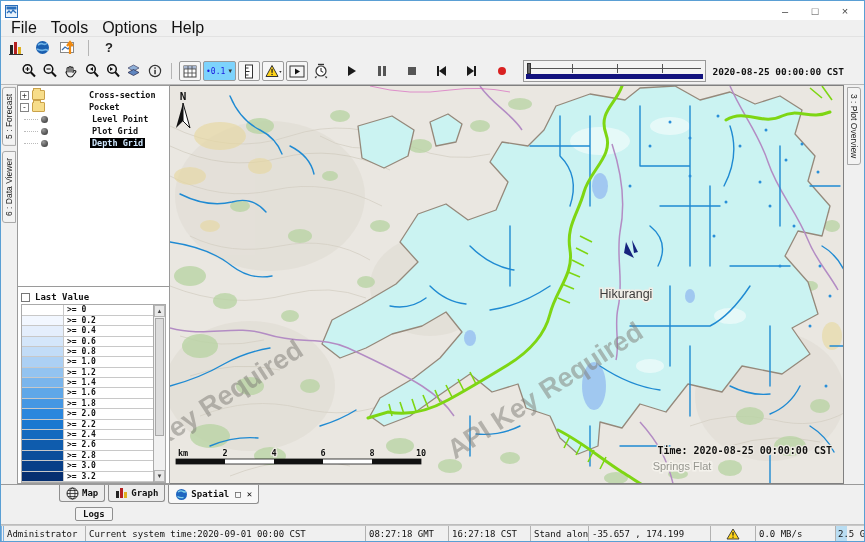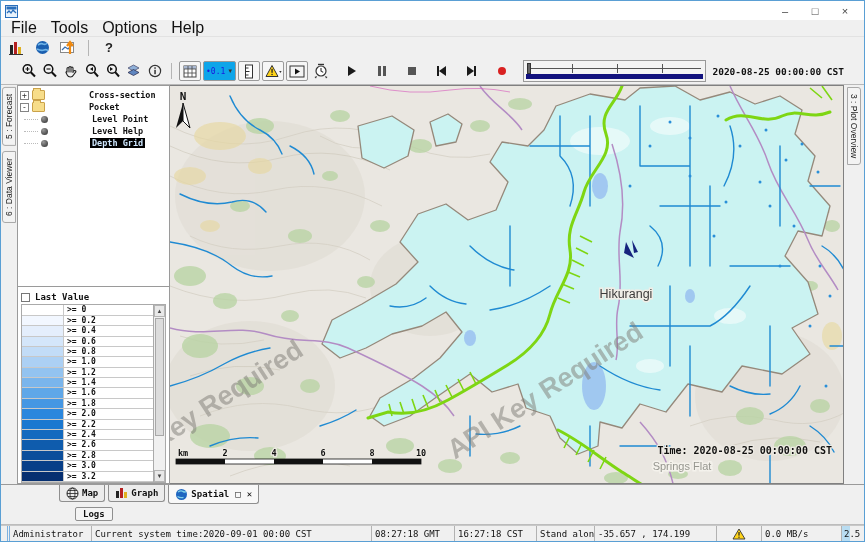--- a/index.html
+++ b/index.html
@@ -15,21 +15,21 @@
   
   .menubar{height:17px;background:#f0f0f0;display:flex;align-items:center;padding-left:3px;border-bottom:1px solid #e2e2e2;flex:0 0 17px;}
   .menu-item{font-size:16px;padding:1px 7px;color:#111;}
   
   .toolbar1{height:21px;background:#f0f0f0;display:flex;align-items:center;padding-left:4px;gap:4px;flex:0 0 21px;}
   .toolbar2{height:27px;background:#f0f0f0;display:flex;align-items:center;padding:0 4px 0 18px;gap:2px;border-bottom:1px solid #b8b8b8;flex:0 0 27px;}
   .tbtn{width:22px;height:20px;display:flex;align-items:center;justify-content:center;}
   .tbtn.small{width:19px;}
   .tbtn.boxed{border:1px solid #9a9a9a;background:#f6f6f6;border-radius:2px;}
   .tsep{width:1px;height:16px;background:#b5b5b5;margin:0 5px;}
-  .dropdown-btn{display:flex;align-items:center;border:1px solid #9a9a9a;background:#0ea5e9;height:20px;padding:0 2px;gap:2px;border-radius:2px;}
+  .dropdown-btn{display:flex;align-items:center;border:1px solid #9a9a9a;background:#7dd3fc;height:20px;padding:0 2px;gap:2px;border-radius:2px;}
   .dropdown-btn .val{font-size:8px;font-family:"DejaVu Sans Mono",monospace;}
   .caret{font-size:6px;color:#333;}
   .transport{display:flex;align-items:center;gap:11px;margin-left:8px;}
   .timeline-wrap{flex:1;display:flex;align-items:center;margin-left:10px;gap:6px;}
   .timeline{flex:1;height:22px;position:relative;border:1px solid #999;background:#f4f4f4;}
   .timeline .track{position:absolute;left:4px;right:4px;top:7px;height:1px;background:#555;}
   .timeline .ticks{position:absolute;left:4px;right:4px;top:3px;height:9px;
      background:repeating-linear-gradient(to right,transparent 0 44px,#555 44px 45px);}
   .timeline .handle{position:absolute;left:3px;top:2px;width:4px;height:11px;background:#666;border:1px solid #333;}
   .timeline .bar{position:absolute;left:2px;right:2px;bottom:2px;height:5px;background:#12127e;}
@@ -70,21 +70,21 @@
   .map-area{flex:1;position:relative;border:1px solid #808080;border-left:none;overflow:hidden;background:#eae7e1;}
   .map-area svg{display:block;}
   
   .tabrow{flex:0 0 19px;background:#f0f0f0;border-top:1px solid #9a9a9a;display:flex;align-items:flex-start;padding-left:58px;gap:3px;}
   .btab{display:flex;align-items:center;gap:3px;border:1px solid #8f8f8f;border-top:none;border-radius:0 0 3px 3px;background:#ececec;height:17px;padding:0 6px;font-size:9px;font-family:"DejaVu Sans Mono",monospace;font-weight:bold;}
   .btab.active{background:#f8f8f8;height:19px;}
   .tab-ctl{font-size:9px;margin-left:3px;color:#111;}
   .logsrow{flex:0 0 21px;background:#f0f0f0;display:flex;align-items:center;padding-left:74px;border-bottom:1px solid #bdbdbd;}
   .logs-btn{border:1px solid #8f8f8f;background:#f4f4f4;border-radius:2px;font-size:9px;font-family:"DejaVu Sans Mono",monospace;font-weight:bold;padding:1px 7px;}
   
-  .statusbar{flex:0 0 16px;background:#f0f0f0;display:flex;font-family:"DejaVu Sans Mono",monospace;font-size:9px;align-items:stretch;border-top:1px solid #c8c8c8;padding-left:6px;}
+  .statusbar{flex:0 0 16px;background:#f0f0f0;display:flex;font-family:"DejaVu Sans Mono",monospace;font-size:9px;align-items:stretch;border-top:1px solid #c8c8c8;}
   .scell{border-right:1px solid #b2b2b2;display:flex;align-items:center;padding:0 3px;white-space:nowrap;overflow:hidden;}
   .scell.mem{background:linear-gradient(to right,#b9ddf2 0 38%,#f0f0f0 38%);border-right:none;padding:0 2px;}
   .grip{width:3px;background:linear-gradient(to right,#7fb2e0 1px,#f0f0f0 1px 2px,#7fb2e0 2px);}
 </style>
 </head>
 <body>
 
 <div class="window">
 
   <div class="titlebar">
@@ -286,21 +286,21 @@
           <span class="tree-label">Pocket</span>
         </div>
         <div class="tree-row">
           <span class="leaf-indent"></span>
             <span class="bullet"></span>
           <span class="tree-label">Level Point</span>
         </div>
         <div class="tree-row">
           <span class="leaf-indent"></span>
             <span class="bullet"></span>
-          <span class="tree-label">Level Help</span>
+          <span class="tree-label">Plot Grid</span>
         </div>
         <div class="tree-row">
           <span class="leaf-indent"></span>
             <span class="bullet"></span>
           <span class="tree-label selected">Depth Grid</span>
         </div>
       </div>
 
       <div class="legend">
         <div class="legend-header">

